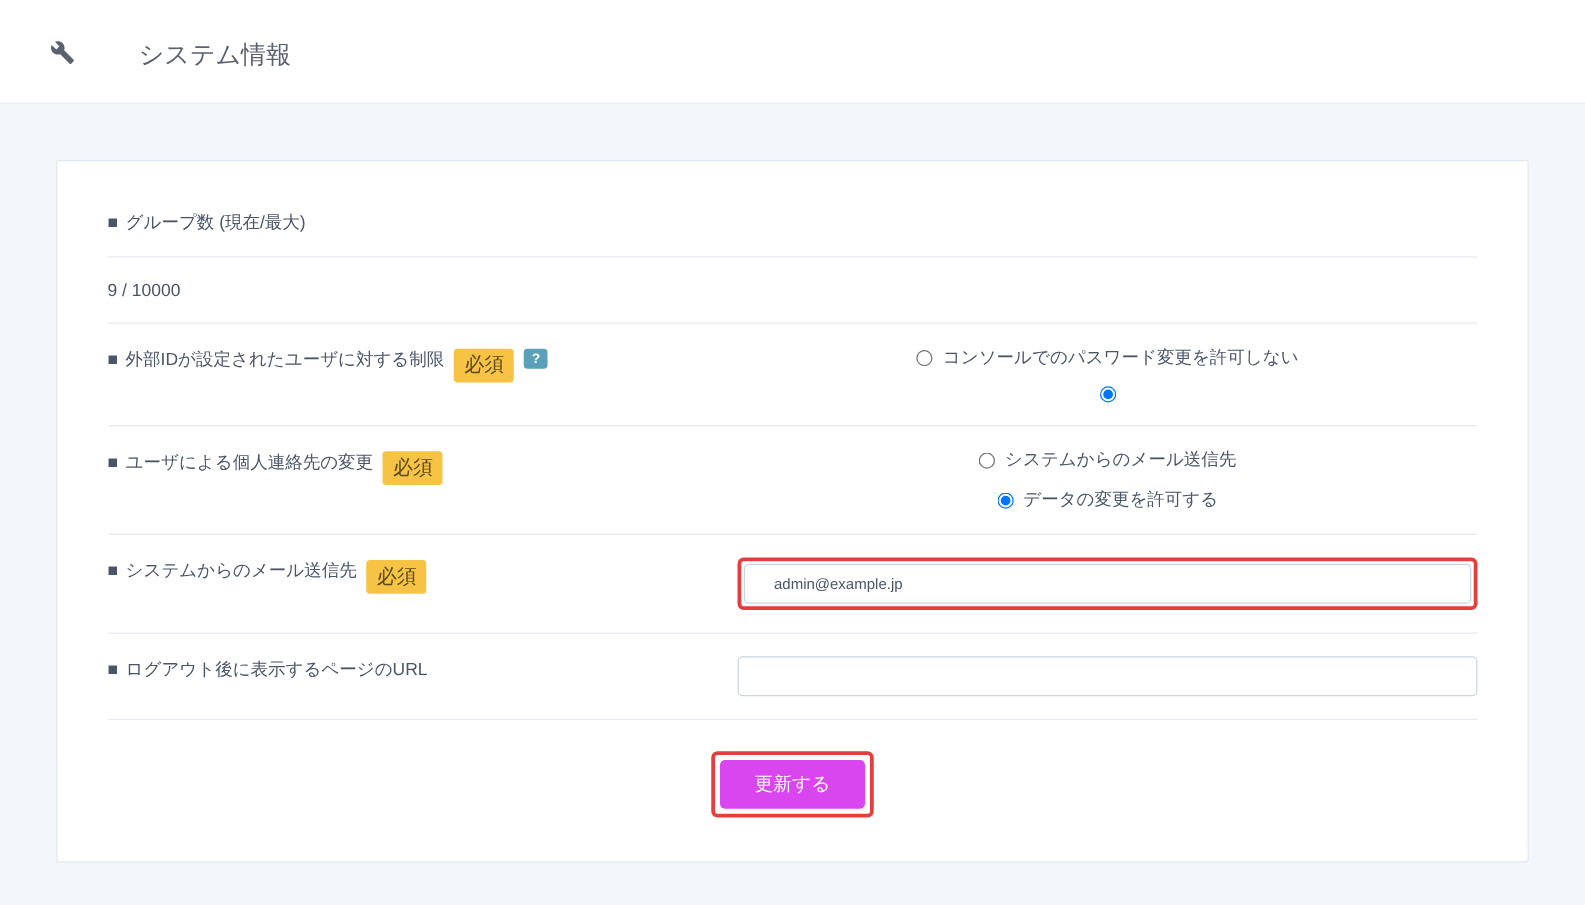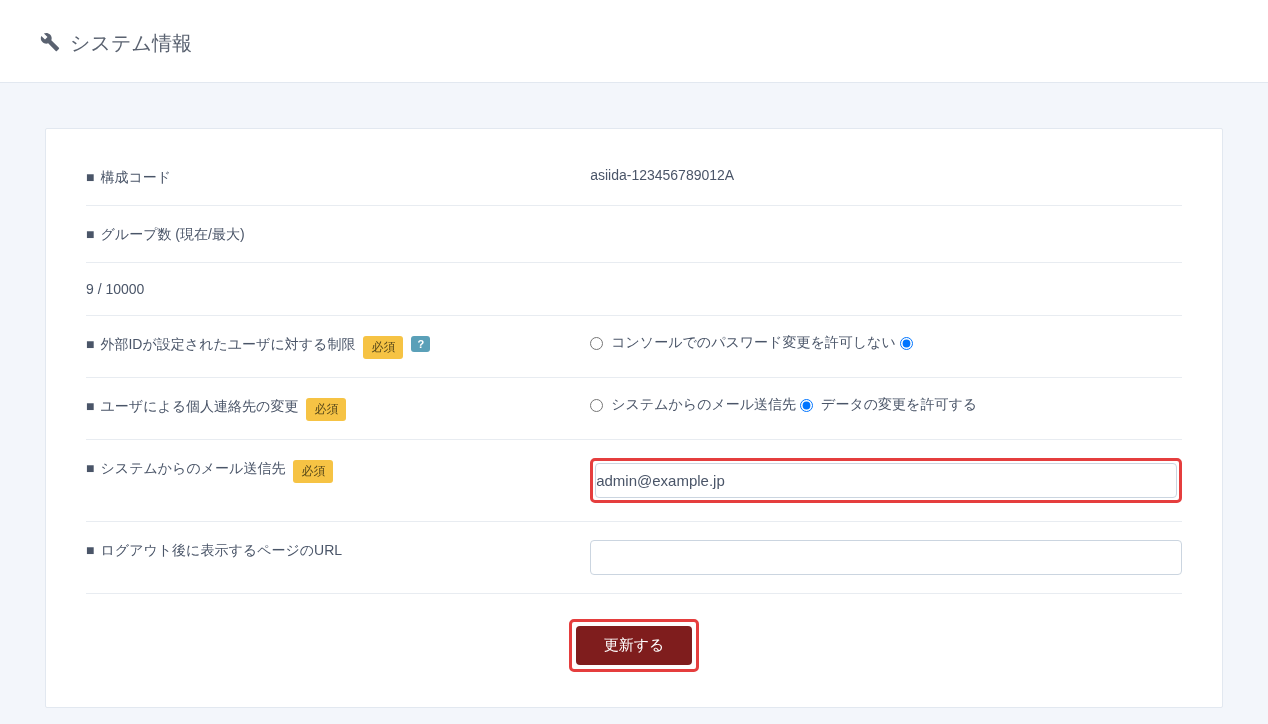--- a/index.html
+++ b/index.html
@@ -13,20 +13,21 @@
       padding: 30px 40px 25px;
       border-bottom: 1px solid #e2e8f0;
       display: flex;
       align-items: center;
       gap: 10px;
     }
     .header-title {
       font-size: 20px;
       font-weight: normal;
       color: #5a6270;
+      margin-left: 41px;
     }
     .wrench-icon {
       color: #5a6270;
     }
     .content-area {
       background: #f3f6fb;
       padding: 45px;
     }
     .card {
       background: #ffffff;
@@ -57,55 +58,57 @@
       color: #4a5568;
     }
     .square-bullet {
       display: inline-block;
       margin-right: 6px;
       color: #4a5568;
     }
     .badge-required {
       background: #f6c344;
       color: #5a4a1a;
-      font-size: 12px;
+      font-size: 16px;
       padding: 3px 8px;
       border-radius: 3px;
       display: inline-block;
     }
     .badge-help {
       background: #5aa0b8;
       color: #ffffff;
       font-size: 11px;
       font-weight: bold;
       padding: 2px 6px;
       border-radius: 3px;
       display: inline-block;
       cursor: pointer;
     }
     .radio-group {
       display: flex;
-      gap: 4px;
+      flex-direction: column;
+      gap: 14px;
+      align-items: center;
     }
     .radio-item {
       display: flex;
       align-items: center;
       gap: 8px;
       cursor: pointer;
     }
     .radio-item input[type="radio"] {
       margin: 0;
       cursor: pointer;
     }
     .text-input {
       width: 100%;
-      padding: 8px 0;
+      padding: 8px 23px;
       border: 1px solid #cbd5e0;
       border-radius: 4px;
-      font-size: 15px;
+      font-size: 12px;
       color: #4a5568;
       font-family: inherit;
     }
     .highlight-box {
       border: 3px solid #e53e3e;
       border-radius: 5px;
       padding: 2px;
       display: inline-block;
     }
     .highlight-box .text-input {
@@ -119,21 +122,21 @@
       justify-content: center;
       padding-top: 25px;
     }
     .submit-highlight {
       border: 3px solid #e53e3e;
       border-radius: 5px;
       padding: 4px;
       display: inline-block;
     }
     .submit-button {
-      background: #7f1d1d;
+      background: #d946ef;
       color: #ffffff;
       border: none;
       padding: 10px 28px;
       font-size: 15px;
       border-radius: 4px;
       cursor: pointer;
       font-family: inherit;
     }
   </style>
 </head>
@@ -144,26 +147,20 @@
     <svg width="20" height="20" viewBox="0 0 24 24" fill="currentColor">
       <path d="M22.7 19l-9.1-9.1c.9-2.3.4-5-1.5-6.9-2-2-5-2.4-7.4-1.3L9 6 6 9 1.6 4.7C.4 7.1.9 10.1 2.9 12.1c1.9 1.9 4.6 2.4 6.9 1.5l9.1 9.1c.4.4 1 .4 1.4 0l2.3-2.3c.5-.4.5-1.1.1-1.4z"></path>
     </svg>
   </span>
   <h1 class="header-title">システム情報</h1>
 </div>
 
 <div class="content-area">
   <div class="card">
 
-    <div class="form-row">
-      <div class="form-label-col">
-        <span class="label-text"><span class="square-bullet">■</span><span>構成コード</span></span>
-      </div>
-      <div class="form-value-col">asiida-123456789012A</div>
-    </div>
 
     <div class="form-row">
       <div class="form-label-col">
         <span class="label-text"><span class="square-bullet">■</span><span>グループ数 (現在/最大)</span></span>
       </div>
     </div>
 
     <div class="form-row">
       <div class="form-value-col">9 / 10000</div>
     </div>

